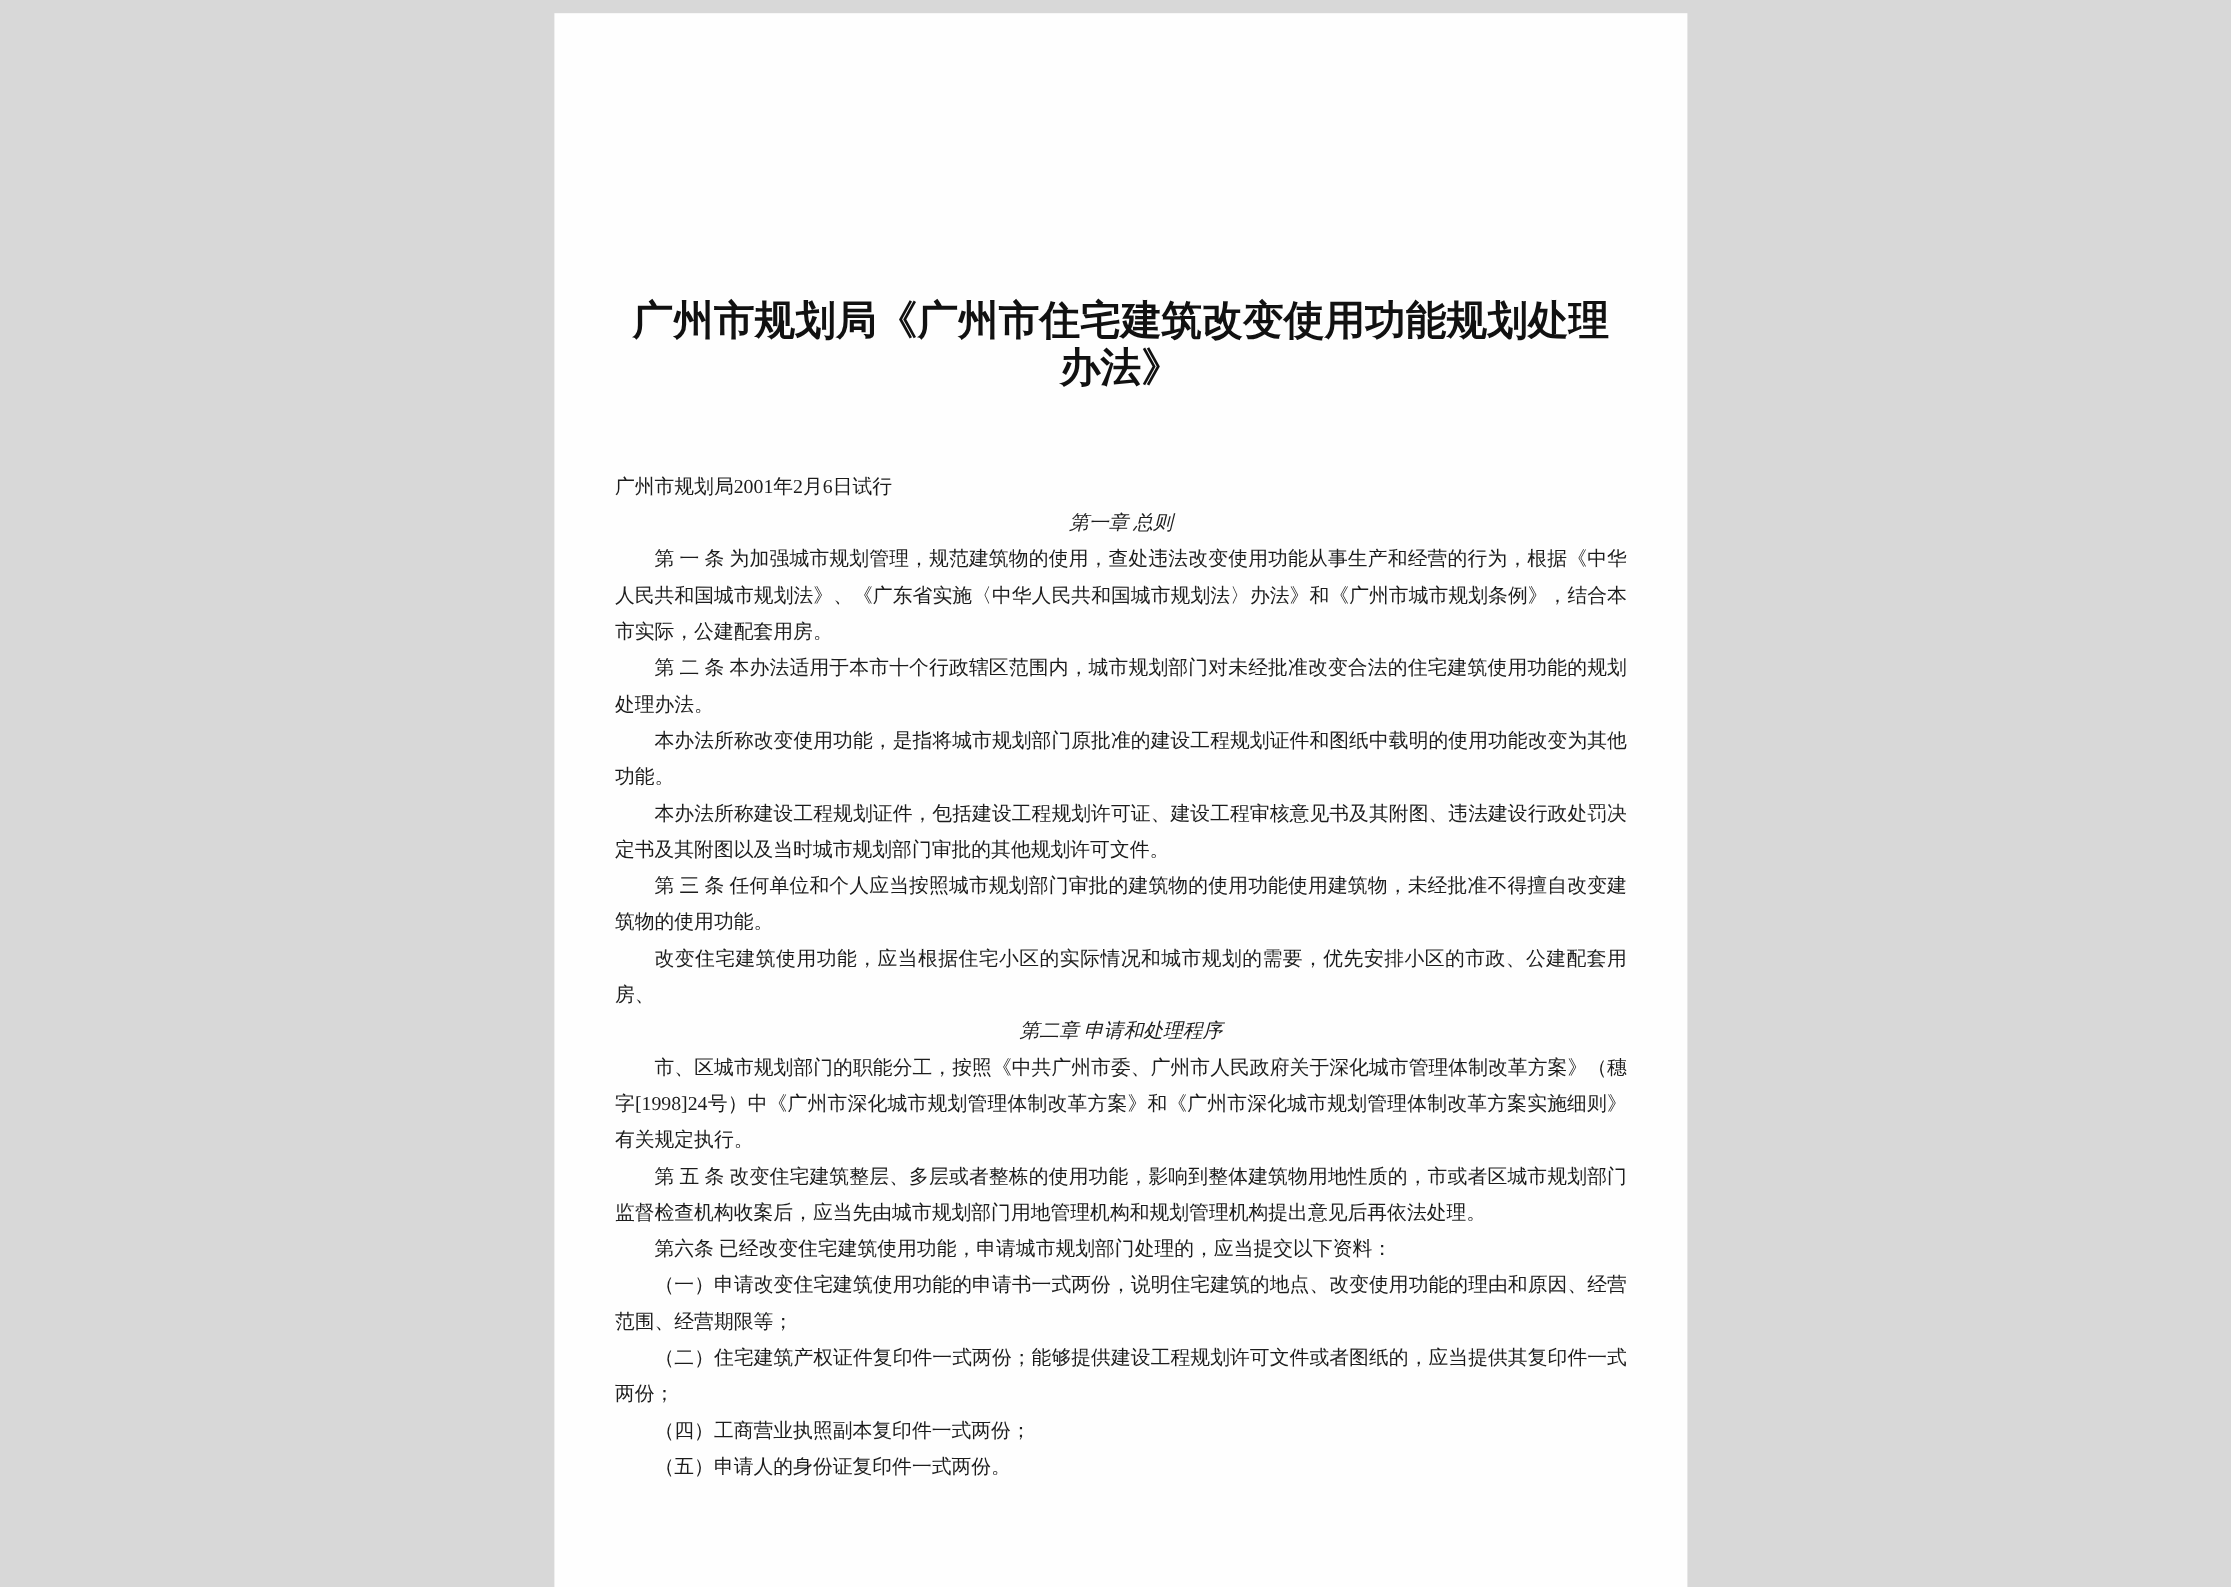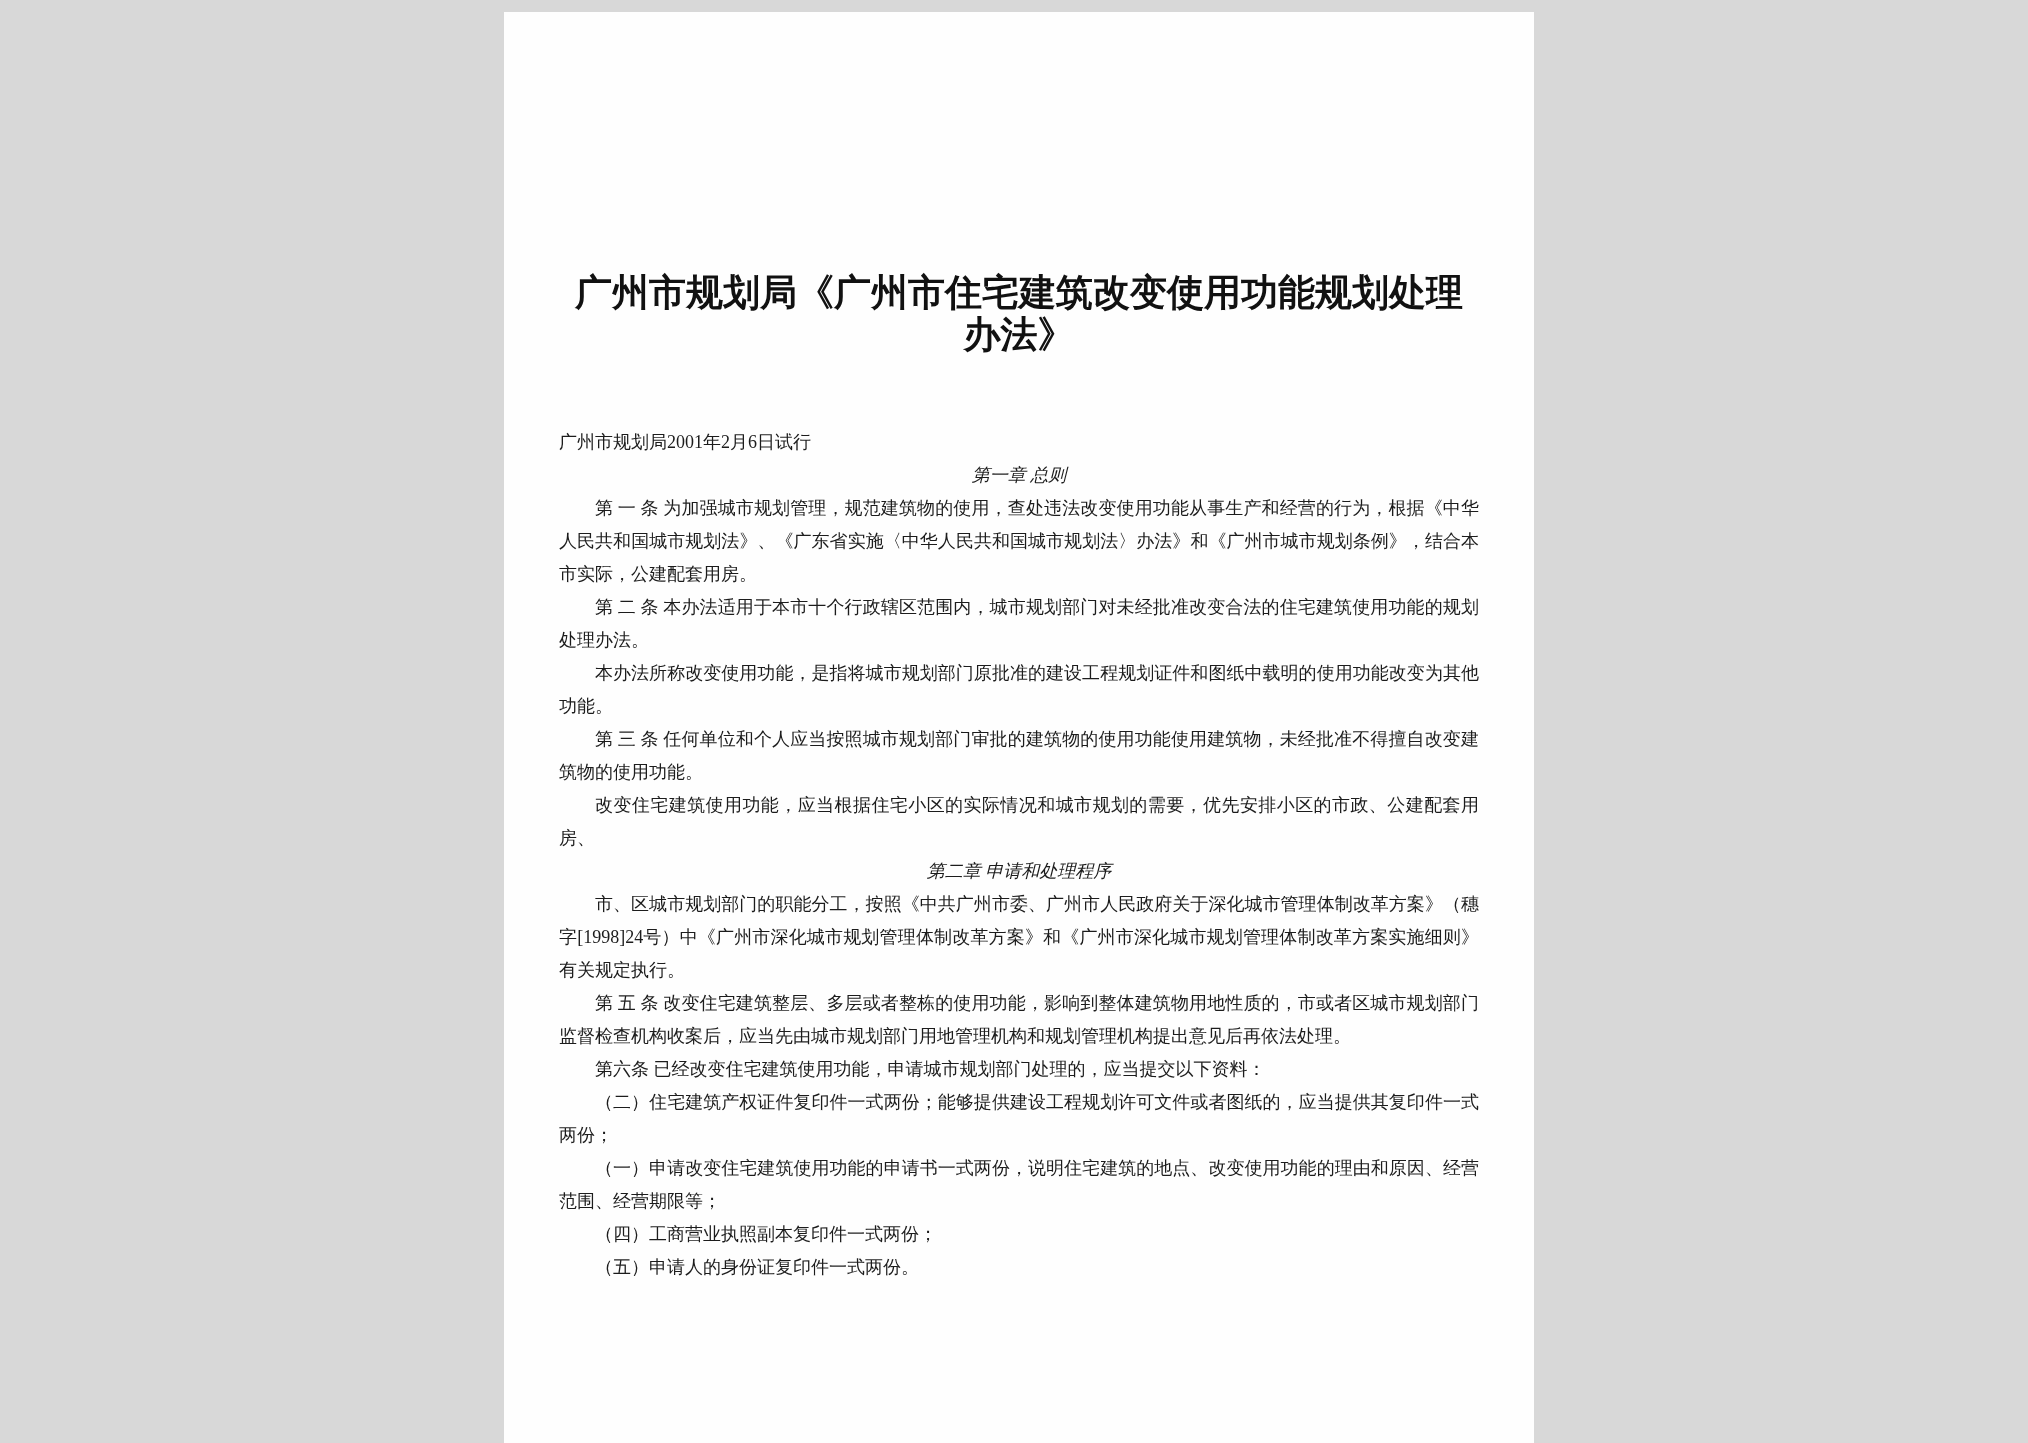--- a/index.html
+++ b/index.html
@@ -66,26 +66,27 @@
 <div class="canvas">
   <div class="page">
     <div class="content">
       <h1 class="doc-title">广州市规划局《广州市住宅建筑改变使用功能规划处理办法》</h1>
       <div class="doc-subtitle">广州市规划局2001年2月6日试行</div>
       <div class="doc-body">
           <p class="chapter">第一章 总则</p>
           <p class="para">第 一 条 为加强城市规划管理，规范建筑物的使用，查处违法改变使用功能从事生产和经营的行为，根据《中华人民共和国城市规划法》、《广东省实施〈中华人民共和国城市规划法〉办法》和《广州市城市规划条例》，结合本市实际，公建配套用房。</p>
           <p class="para">第 二 条 本办法适用于本市十个行政辖区范围内，城市规划部门对未经批准改变合法的住宅建筑使用功能的规划处理办法。</p>
           <p class="para">本办法所称改变使用功能，是指将城市规划部门原批准的建设工程规划证件和图纸中载明的使用功能改变为其他功能。</p>
+          <p class="para">本办法所称建设工程规划证件，包括建设工程规划许可证、建设工程审核意见书及其附图、违法建设行政处罚决定书及其附图以及当时城市规划部门审批的其他规划许可文件。</p>
           <p class="para">第 三 条 任何单位和个人应当按照城市规划部门审批的建筑物的使用功能使用建筑物，未经批准不得擅自改变建筑物的使用功能。</p>
           <p class="para">改变住宅建筑使用功能，应当根据住宅小区的实际情况和城市规划的需要，优先安排小区的市政、公建配套用房、</p>
           <p class="chapter">第二章 申请和处理程序</p>
           <p class="para">市、区城市规划部门的职能分工，按照《中共广州市委、广州市人民政府关于深化城市管理体制改革方案》（穗字[1998]24号）中《广州市深化城市规划管理体制改革方案》和《广州市深化城市规划管理体制改革方案实施细则》有关规定执行。</p>
           <p class="para">第 五 条 改变住宅建筑整层、多层或者整栋的使用功能，影响到整体建筑物用地性质的，市或者区城市规划部门监督检查机构收案后，应当先由城市规划部门用地管理机构和规划管理机构提出意见后再依法处理。</p>
           <p class="para">第六条 已经改变住宅建筑使用功能，申请城市规划部门处理的，应当提交以下资料：</p>
+          <p class="para">（一）申请改变住宅建筑使用功能的申请书一式两份，说明住宅建筑的地点、改变使用功能的理由和原因、经营范围、经营期限等；</p>
           <p class="para">（二）住宅建筑产权证件复印件一式两份；能够提供建设工程规划许可文件或者图纸的，应当提供其复印件一式两份；</p>
-          <p class="para">（一）申请改变住宅建筑使用功能的申请书一式两份，说明住宅建筑的地点、改变使用功能的理由和原因、经营范围、经营期限等；</p>
           <p class="para">（四）工商营业执照副本复印件一式两份；</p>
           <p class="para">（五）申请人的身份证复印件一式两份。</p>
         </div>
     </div>
   </div>
 </div>
 
 </body></html>

